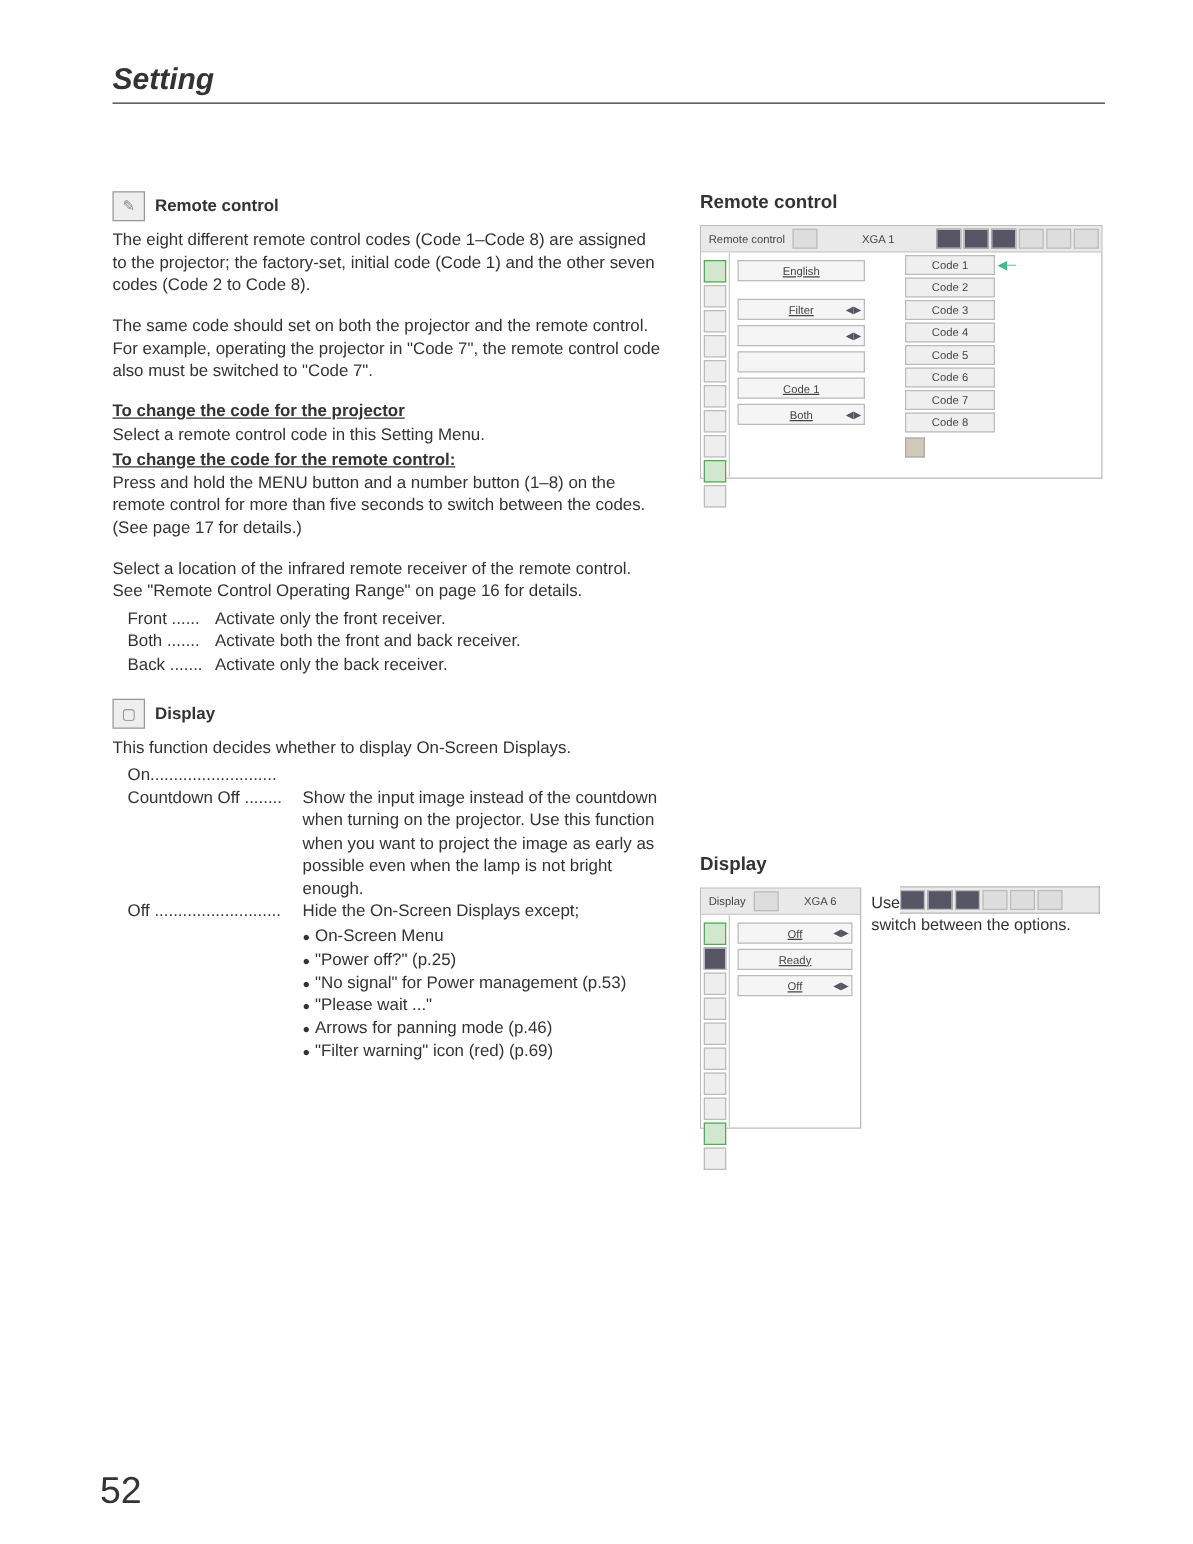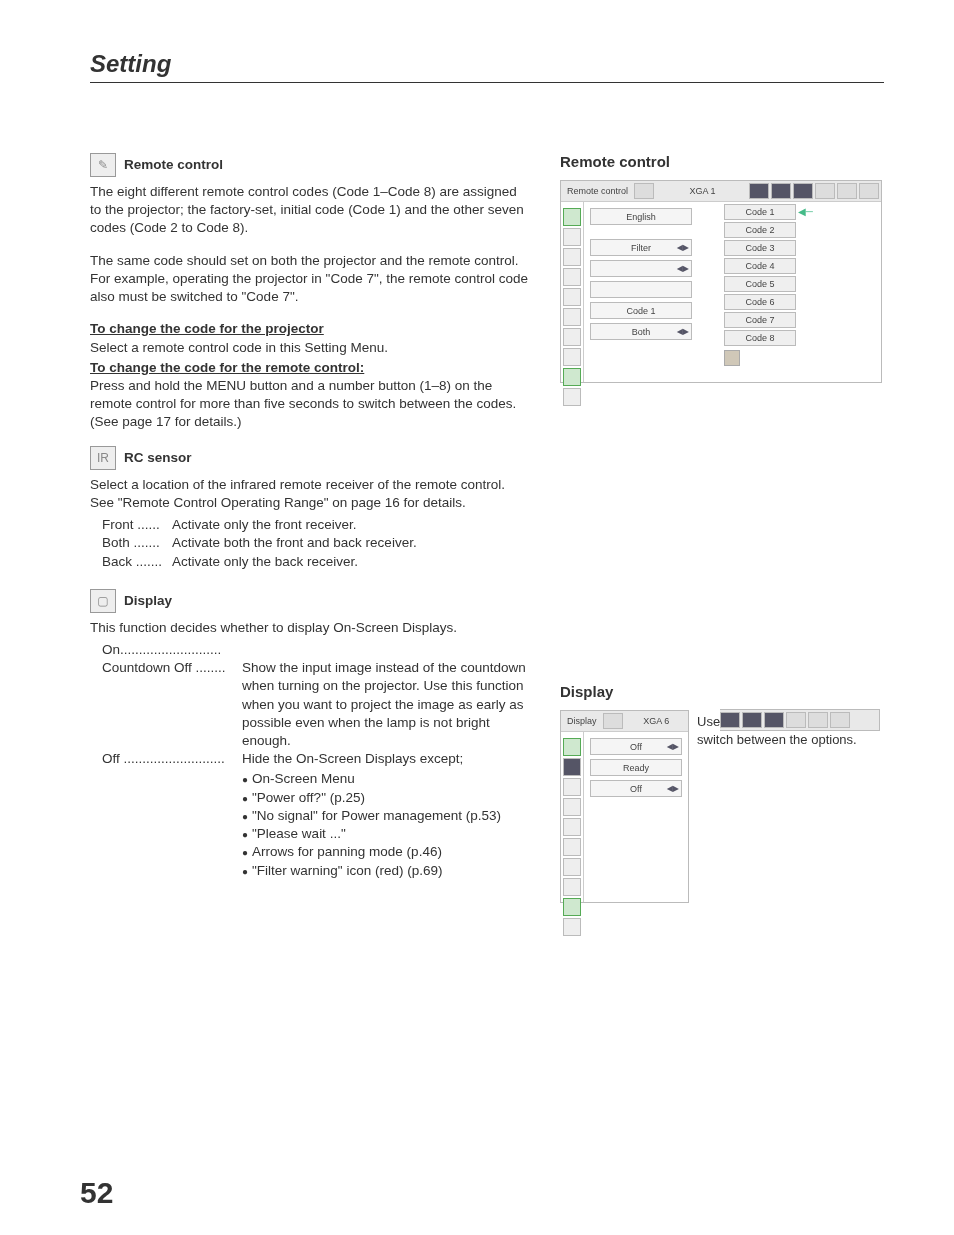--- a/index.html
+++ b/index.html
@@ -63,21 +63,21 @@
   }
   .scr-top .lbl { padding: 0 6px; }
   .scr-top .micon { width:18px; height:14px; border:1px solid #bbb; background:#ddd; margin-right:2px;}
   .scr-top .dark { background:#556; }
   .scr-top .spacer { flex:1; text-align:center; }
   .scr-body { display:flex; }
   .scr-side { width: 22px; background:#fff; border-right:1px solid #ccc; padding:4px 0;}
   .scr-side .sicon { width:16px; height:16px; margin: 2px auto; border:1px solid #bbb; background:#eee; display:block;}
   .scr-side .sicon.hi { background:#cfe8cf; border-color:#5a5;}
   .scr-side .sicon.dn { background:#cfe8cf; border-color:#5a5;}
-  .scr-main { flex:1; padding:6px; position:relative; }
+  .scr-main { flex:1; padding:6px; position:relative;text-decoration:underline; }
   .valbox {
     width: 100px; height: 15px; border:1px solid #bbb;
     display:flex; align-items:center; justify-content:center;
     background:#f5f5f5; margin-bottom:4px; position:relative;
   }
   .valbox .arr { position:absolute; right:2px; font-size:8px; color:#556;}
   .codebox {
     width: 70px; height:14px; border:1px solid #bbb; background:#efefef;
     display:flex; align-items:center; justify-content:center; margin-bottom:2px;
   }
@@ -85,21 +85,21 @@
   .codearrow { position:absolute; left: 214px; top: 4px; font-size: 10px; color:#4b8; }
   .quit { width:14px;height:14px;border:1px solid #aaa;background:#d0c8b8; margin-top:4px;}
 
   .hint { font-size: 13px; line-height:1.35; margin-left: 8px; }
 
   .page-num {
     position: absolute;
     left: 80px;
     bottom: 25px;
     font-size: 30px;
-    font-weight: bold;
+    font-weight: normal;
   }
 </style>
 </head>
 <body>
 
 <div class="page">
   <div class="header-title">Setting</div>
 
   <div class="cols">
 
@@ -115,24 +115,20 @@
       <p class="para" style="margin-bottom:2px">
         <span class="uline">To change the code for the projector</span><br>
         <span>Select a remote control code in this Setting Menu.</span>
       </p>
 
       <p class="para">
         <span class="uline">To change the code for the remote control:</span><br>
         <span>Press and hold the MENU button and a number button (1–8) on the remote control for more than five seconds to switch between the codes. (See page 17 for details.)</span>
       </p>
 
-      <div class="section-lead">
-        <span class="iconbox">IR</span>
-        <span class="bold">RC sensor</span>
-      </div>
       <p class="para" style="margin-bottom:4px">Select a location of the infrared remote receiver of the remote control. See "Remote Control Operating Range" on page 16 for details.</p>
       <div>
         <div class="def-row">
             <div class="def-term" style="width:70px">Front ......</div>
             <div class="def-desc">Activate only the front receiver.</div>
           </div>
         <div class="def-row">
             <div class="def-term" style="width:70px">Both .......</div>
             <div class="def-desc">Activate both the front and back receiver.</div>
           </div>

